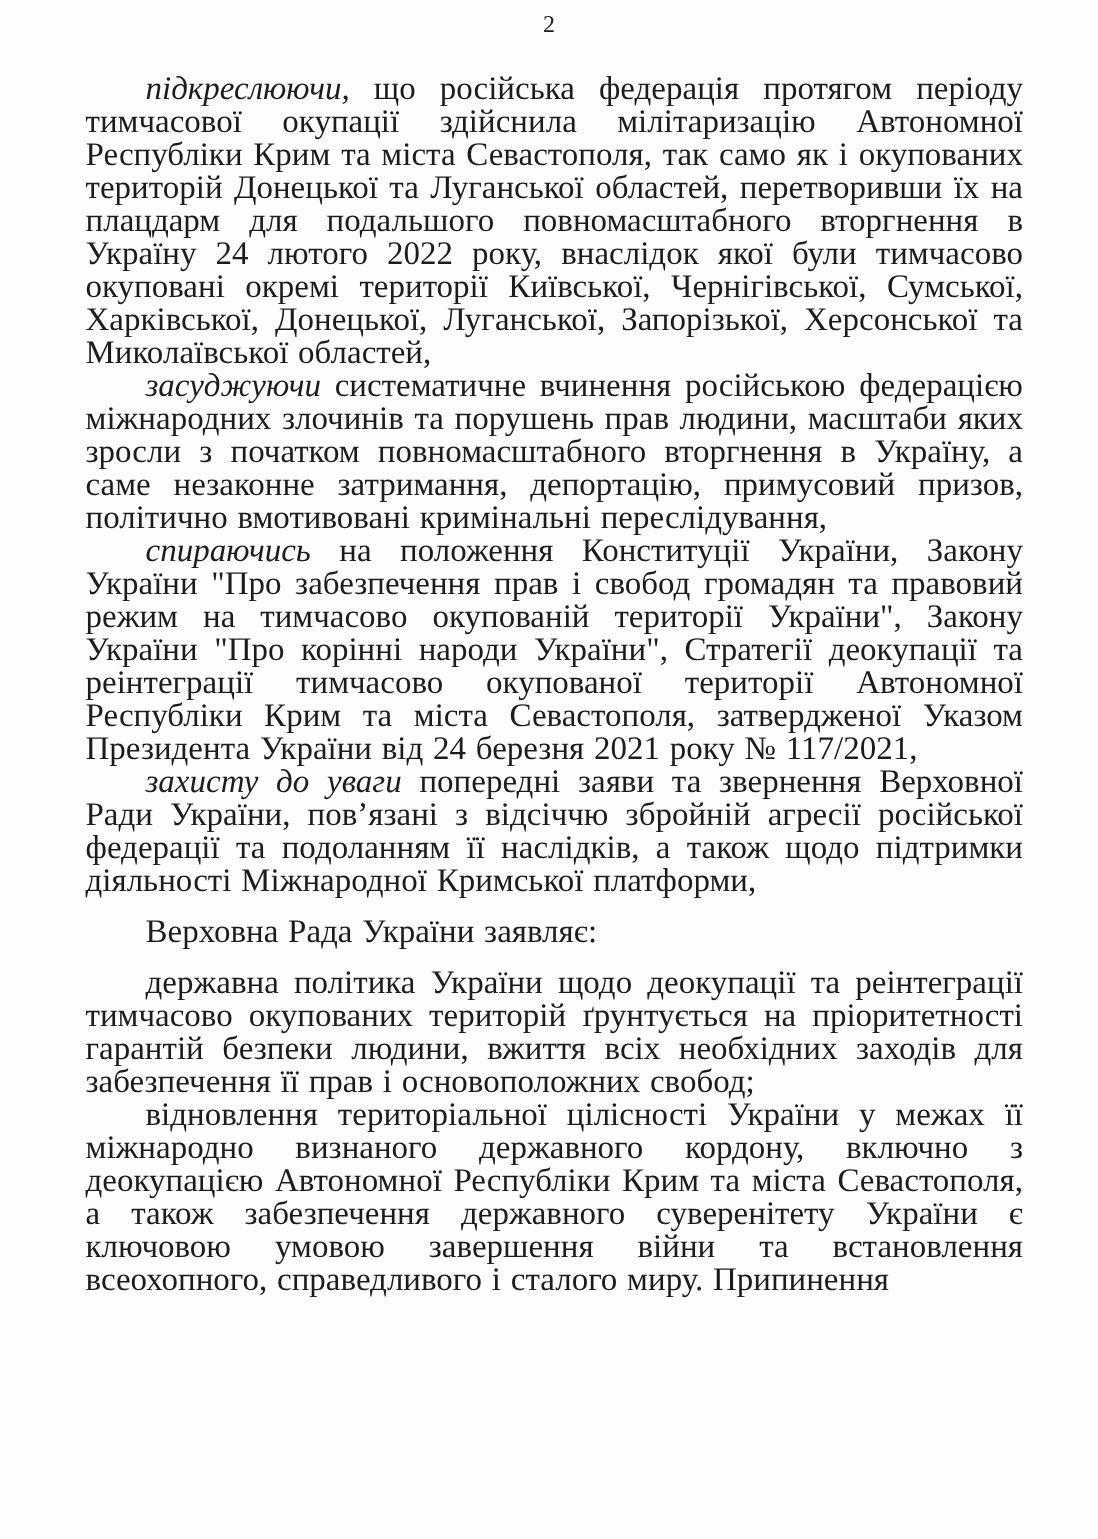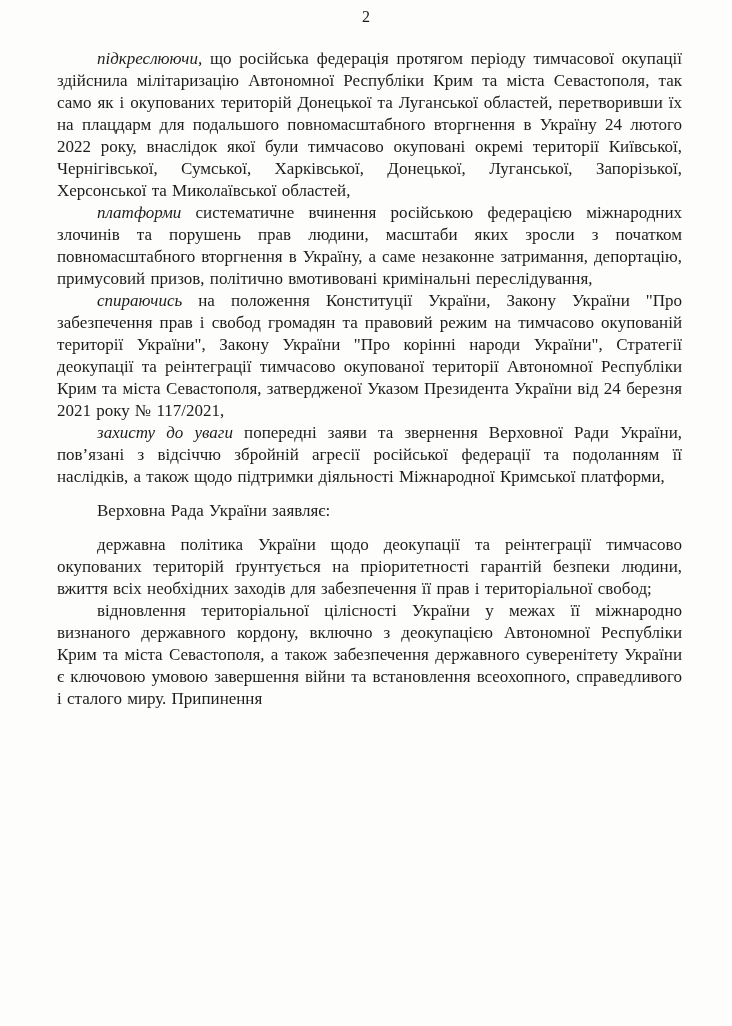--- a/index.html
+++ b/index.html
@@ -20,21 +20,21 @@
   .page-number {
     text-align: center;
     font-size: 16px;
     line-height: 22px;
     margin-bottom: 20px;
     
     margin-right: 7px;
   }
   .body-text p.para,
   .body-text p.heading {
-    font-size: 17px;
+    font-size: 22px;
     line-height: 22px;
     text-align: justify;
     text-indent: 40px;
     word-spacing: 1px;
   }
   .lead { font-style: italic; }
   p.heading {
     font-weight: normal;
     text-align: left;
     margin-top: 12px;
@@ -45,28 +45,28 @@
 <body>
 
 <div class="page">
 
   <div class="page-number">2</div>
 
   <div class="body-text">
 
     <p class="para"><span class="lead">підкреслюючи,</span><span> що російська федерація протягом періоду тимчасової окупації здійснила мілітаризацію Автономної Республіки Крим та міста Севастополя, так само як і окупованих територій Донецької та Луганської областей, перетворивши їх на плацдарм для подальшого повномасштабного вторгнення в Україну 24 лютого 2022 року, внаслідок якої були тимчасово окуповані окремі території Київської, Чернігівської, Сумської, Харківської, Донецької, Луганської, Запорізької, Херсонської та Миколаївської областей,</span></p>
 
-    <p class="para"><span class="lead">платформи</span><span> систематичне вчинення російською федерацією міжнародних злочинів та порушень прав людини, масштаби яких зросли з початком повномасштабного вторгнення в Україну, а саме незаконне затримання, депортацію, примусовий призов, політично вмотивовані кримінальні переслідування,</span></p>
+    <p class="para"><span class="lead">засуджуючи</span><span> систематичне вчинення російською федерацією міжнародних злочинів та порушень прав людини, масштаби яких зросли з початком повномасштабного вторгнення в Україну, а саме незаконне затримання, депортацію, примусовий призов, політично вмотивовані кримінальні переслідування,</span></p>
 
     <p class="para"><span class="lead">спираючись</span><span> на положення Конституції України, Закону України "Про забезпечення прав і свобод громадян та правовий режим на тимчасово окупованій території України", Закону України "Про корінні народи України", Стратегії деокупації та реінтеграції тимчасово окупованої території Автономної Республіки Крим та міста Севастополя, затвердженої Указом Президента України від 24 березня 2021 року № 117/2021,</span></p>
 
     <p class="para"><span class="lead">захисту до уваги</span><span> попередні заяви та звернення Верховної Ради України, пов’язані з відсіччю збройній агресії російської федерації та подоланням її наслідків, а також щодо підтримки діяльності Міжнародної Кримської платформи,</span></p>
 
 
     <p class="heading">Верховна Рада України заявляє:</p>
 
-    <p class="para">державна політика України щодо деокупації та реінтеграції тимчасово окупованих територій ґрунтується на пріоритетності гарантій безпеки людини, вжиття всіх необхідних заходів для забезпечення її прав і територіальної свобод;</p>
+    <p class="para">державна політика України щодо деокупації та реінтеграції тимчасово окупованих територій ґрунтується на пріоритетності гарантій безпеки людини, вжиття всіх необхідних заходів для забезпечення її прав і основоположних свобод;</p>
 
 
     <p class="para">відновлення територіальної цілісності України у межах її міжнародно визнаного державного кордону, включно з деокупацією Автономної Республіки Крим та міста Севастополя, а також забезпечення державного суверенітету України є ключовою умовою завершення війни та встановлення всеохопного, справедливого і сталого миру. Припинення</p>
 
   </div>
 </div>
 
 </body></html>

